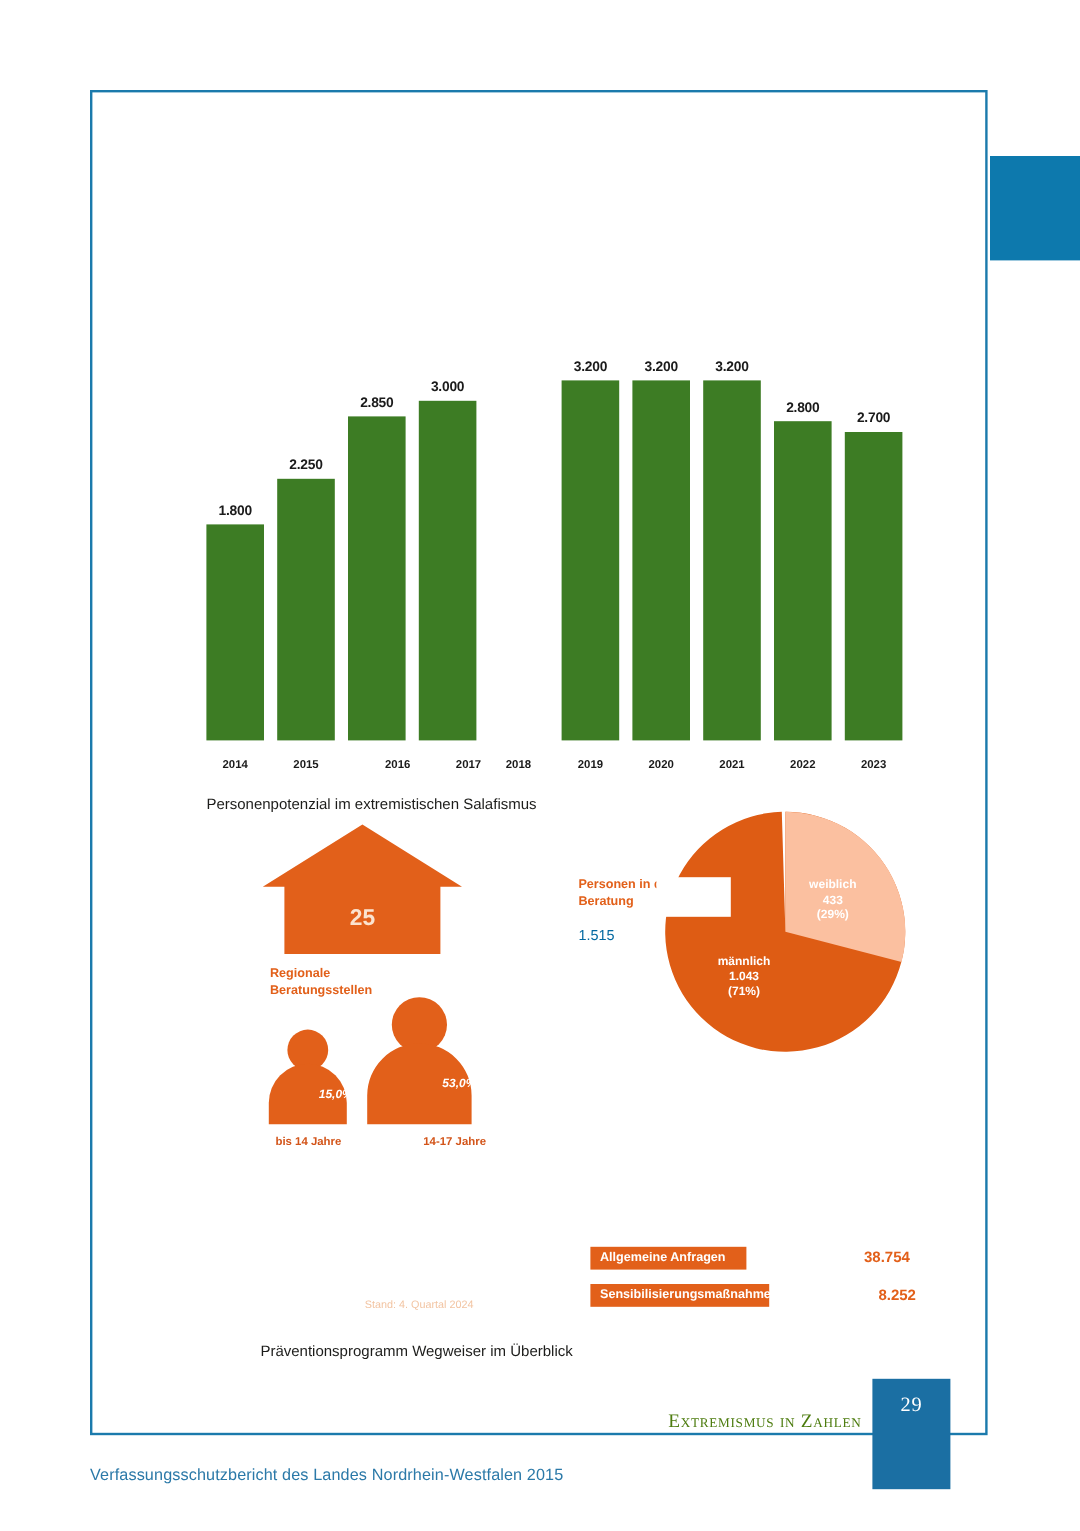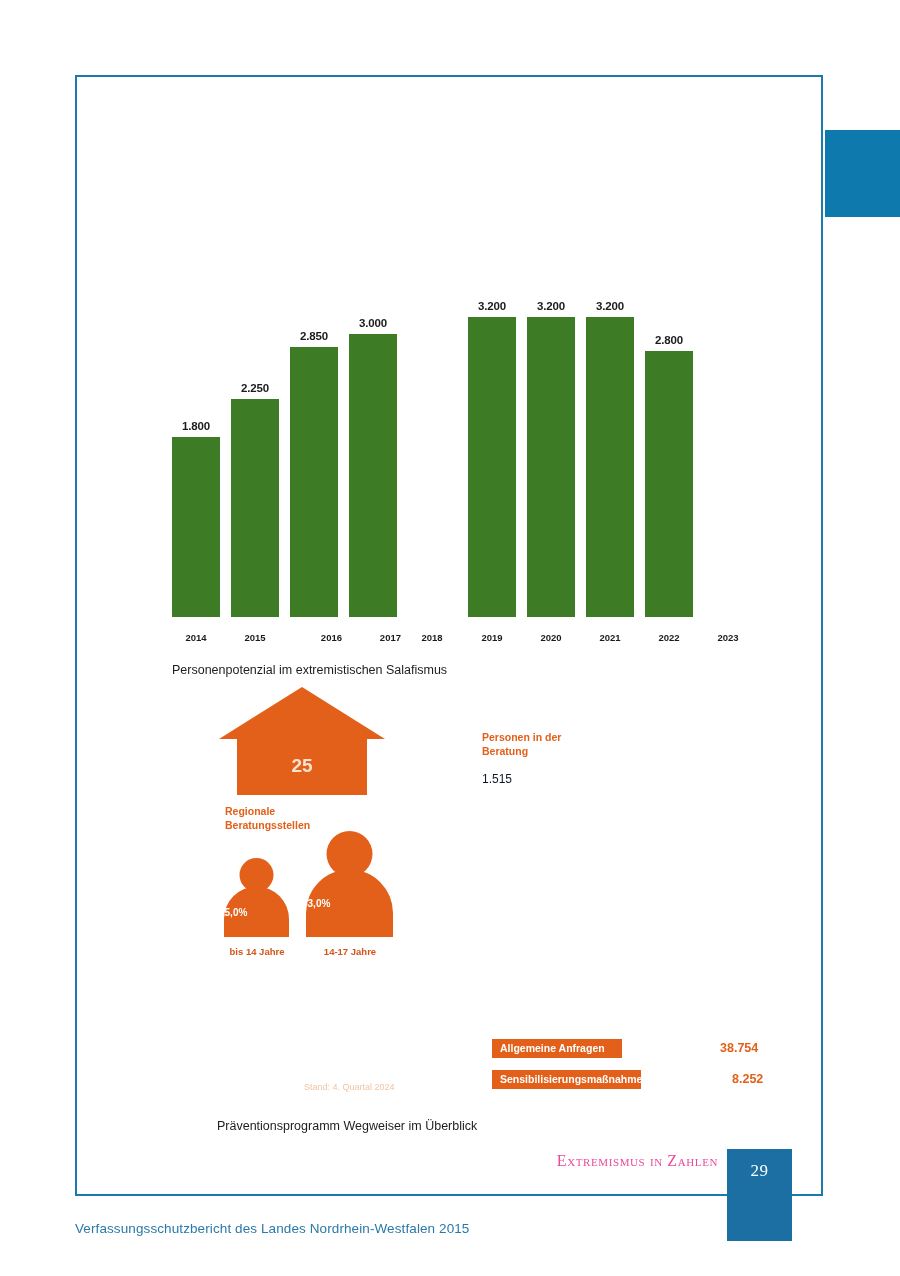--- a/index.html
+++ b/index.html
@@ -56,22 +56,22 @@
     color: #ffffff;
     font-size: 17px;
     font-family: "Liberation Serif", serif;
     letter-spacing: .5px;
   }
 
   
   #running-head {
     position: absolute;
     right: 182px;
-    top: 1152px;
-    color: #ec4899;
+    top: 1176px;
+    color: #4d7c0f;
     font-family: "Liberation Serif", serif;
     font-size: 16px;
     letter-spacing: .6px;
     font-variant: small-caps;
     white-space: nowrap;
   }
 
   
   #footer-note {
     position: absolute;
@@ -166,45 +166,46 @@
     color: #e2601a;
     font-size: 10.5px;
     font-weight: bold;
     line-height: 14px;
   }
 
   .person-wrap { position: absolute; }
   .person-pct {
     position: absolute;
     left: 0; right: 0;
-    text-align: left;
+    text-align: right;
     color: #ffffff;
     font-size: 10px;
     font-weight: bold;
+    font-style: italic;
   }
   .person-label {
     position: absolute;
     left: -18px;
     width: 110px;
     text-align: center;
     font-size: 9.5px;
     font-weight: bold;
     color: #d3551a;
   }
 
   .beratung-block { position: absolute; left: 285px; top: 48px; width: 120px; }
   .beratung-title {
     color: #e2601a;
     font-size: 10.5px;
     font-weight: bold;
     line-height: 14px;
   }
   .beratung-value {
     margin-top: 14px;
-    color: #0f172a;
+    color: #0369a1;
     font-size: 12px;
   }
 
   #pie-wrap { position: absolute; left: 355px; top: -8px; width: 210px; height: 215px; }
   .pie-notch {
     position: absolute;
     left: -5px;
     top: 57px;
     width: 62px;
     height: 33px;
@@ -286,20 +287,24 @@
           <div class="bar-rect" style="height: 300px; background: rgb(61, 124, 36);"></div>
           <div class="bar-value" style="bottom: 305px;">3.200</div>
         </div>
         <div class="bar-col" style="left: 414px;">
           <div class="bar-rect" style="height: 300px; background: rgb(61, 124, 36);"></div>
           <div class="bar-value" style="bottom: 305px;">3.200</div>
         </div>
         <div class="bar-col" style="left: 473px;">
           <div class="bar-rect" style="height: 266px; background: rgb(61, 124, 36);"></div>
           <div class="bar-value" style="bottom: 271px;">2.800</div>
+        </div>
+        <div class="bar-col" style="left: 532px;">
+          <div class="bar-rect" style="height: 257px; background: rgb(61, 124, 36);"></div>
+          <div class="bar-value" style="bottom: 262px;">2.700</div>
         </div>
       </div>
   <div class="bar-cat" style="left: 0px; bottom: 4px;">2014</div>
       <div class="bar-cat" style="left: 59px; bottom: 4px; margin-top: 16px;">2015</div>
       <div class="bar-cat" style="left: 118px; bottom: 4px; text-align: right;">2016</div>
       <div class="bar-cat" style="left: 177px; bottom: 4px; text-align: right;">2017</div>
       <div class="bar-cat" style="left: 236px; bottom: 4px;">2018</div>
       <div class="bar-cat" style="left: 296px; bottom: 4px;">2019</div>
       <div class="bar-cat" style="left: 355px; bottom: 4px;">2020</div>
       <div class="bar-cat" style="left: 414px; bottom: 4px;">2021</div>
@@ -329,31 +334,50 @@
       <div class="person-pct" style="top:50px;">15,0%</div>
       <div class="person-label" style="top:89px; left:-17px; width:110px;">bis 14 Jahre</div>
     </div>
 
     <div class="person-wrap" style="left:105px; top:148px;">
       <svg width="95" height="107" viewBox="0 0 95 107">
         <circle cx="47.5" cy="24" r="23" fill="#e2601a"></circle>
         <path d="M4 107 V83 a43.5 43.5 0 0 1 87 0 V107 Z" fill="#e2601a"></path>
       </svg>
       <div class="person-pct" style="top:68px;">53,0%</div>
-      <div class="person-label" style="top:116px; left:-7px; width:110px;">14-17 Jahre</div>
+      <div class="person-label" style="top:116px; left:-7px; width:110px;text-align:right;">14-17 Jahre</div>
     </div>
 
     <div class="beratung-block">
       <div class="beratung-title">
         <div>Personen in der</div>
         <div>Beratung</div>
       </div>
       <div class="beratung-value">1.515</div>
     </div>
 
+    <div id="pie-wrap">
+      <svg width="205" height="205" viewBox="0 0 205 205">
+
+        <path d="M102.5 102.5 L102.5 2.5 A100 100 0 1 1 99.5 2.54 Z" fill="#de5c14"></path>
+
+        <path d="M102.5 102.5 L102.5 2.5 A100 100 0 0 1 199.3 127.6 Z" fill="#fbc0a0"></path>
+      </svg>
+      <div class="pie-notch"></div>
+      <div id="pie-label-w" class="pie-label">
+        <div>weiblich</div>
+        <div>433</div>
+        <div>(29%)</div>
+      </div>
+      <div id="pie-label-m" class="pie-label">
+        <div>männlich</div>
+        <div>1.043</div>
+        <div>(71%)</div>
+      </div>
+    </div>
 
     <div class="stat-bar-row" style="left:295px; top:357px;">
       <div class="stat-bar" style="width:130px;">Allgemeine Anfragen</div>
       <div class="stat-val" style="left:228px;">38.754</div>
     </div>
     <div class="stat-bar-row" style="left:295px; top:388px;">
       <div class="stat-bar" style="width:149px;">Sensibilisierungsmaßnahmen</div>
       <div class="stat-val" style="left:240px;">8.252</div>
     </div>
 

